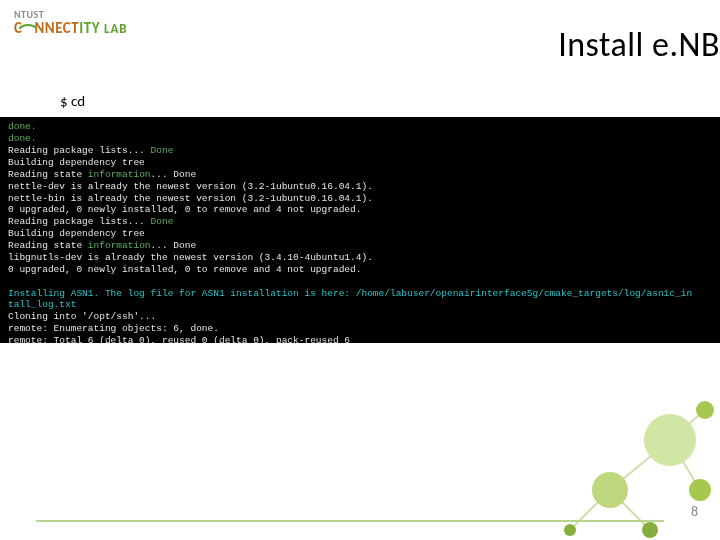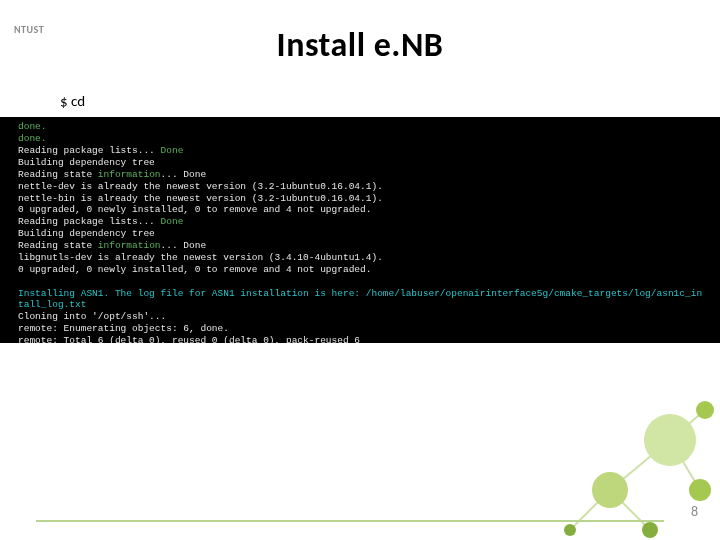--- a/index.html
+++ b/index.html
@@ -1,43 +1,46 @@
 <!DOCTYPE html>
 <html><head>
 <meta charset="utf-8">
 <style>
   html,body{margin:0;padding:0;width:720px;height:540px;background:#fff;font-family:Calibri,Arial,sans-serif;color:#000;overflow:hidden;position:relative}
-  .logo{position:absolute;top:24px;left:14px;font-size:10px;letter-spacing:.5px;line-height:1.1}
+  .logo{position:absolute;top:9px;left:14px;font-size:10px;letter-spacing:.5px;line-height:1.1}
   .logo .ntust{color:#8b8b8b;font-weight:600}
   .logo .conn{font-weight:700;font-size:15px;color:#c06c1a}
   .logo .conn .ity{color:#5fa331}
   .logo .conn .lab{color:#5fa331;font-weight:600;font-size:13px;letter-spacing:1px;margin-left:4px}
   .wifi{display:inline-block;width:14px;height:14px;position:relative;vertical-align:-2px;margin:0 -1px}
   .wifi:before{content:"";position:absolute;inset:0;border:2px solid #5fa331;border-bottom:none;border-left:none;border-radius:0 100% 0 0;transform:rotate(-45deg)}
-  .title{text-align:center;font-size:34px;font-weight:700;margin-top:24px;letter-spacing:.5px}
+  .title{text-align:right;font-size:34px;font-weight:400;margin-top:24px;letter-spacing:.5px}
   .cmds{margin:26px 0 0 60px;font-size:15px;line-height:1.35}
-  .term-wrap{margin:6px 0 0 0;width:720px;height:226px;background:#000;overflow:hidden;font-family:"Courier New",monospace;font-size:9.5px;line-height:1.25;color:#ddd;padding:4px 18px;box-sizing:border-box;white-space:pre}
+  .term-wrap{margin:6px 0 0 0;width:720px;height:226px;background:#000;overflow:hidden;font-family:"Courier New",monospace;font-size:9.5px;line-height:1.25;color:#ddd;padding:4px 8px;box-sizing:border-box;white-space:pre}
   .tg{color:#5db05d}
   .tc{color:#28c3c9}
   .tw{color:#e5e5e5}
   .pagenum{position:absolute;right:22px;bottom:20px;font-size:14px;color:#8a8a8a}
   .footer-line{position:absolute;left:36px;right:56px;bottom:18px;height:2px;background:#b8d48e}
   
   .deco{position:absolute;right:0;bottom:0;width:190px;height:160px;pointer-events:none;opacity:.9}
   .deco circle.big{fill:#cde39b}
   .deco circle.med{fill:#b7d36e}
   .deco circle.sm{fill:#9cc33f}
   .deco circle.dk{fill:#7aa62a}
   .deco line{stroke:#c9dca0;stroke-width:2}
 </style>
 </head>
 <body>
 
 <div class="logo">
   <div class="ntust">NTUST</div>
+  <div class="conn">
+    <span>C</span><span class="wifi"></span><span>NNECT</span><span class="ity">ITY</span><span class="lab">LAB</span>
+  </div>
 </div>
 
 <div class="title">Install e.NB</div>
 
 <div class="cmds">
   <div>$ cd</div>
 </div>
 
 <div class="term-wrap"><span class="tg">done.</span>
 <span class="tg">done.</span>

